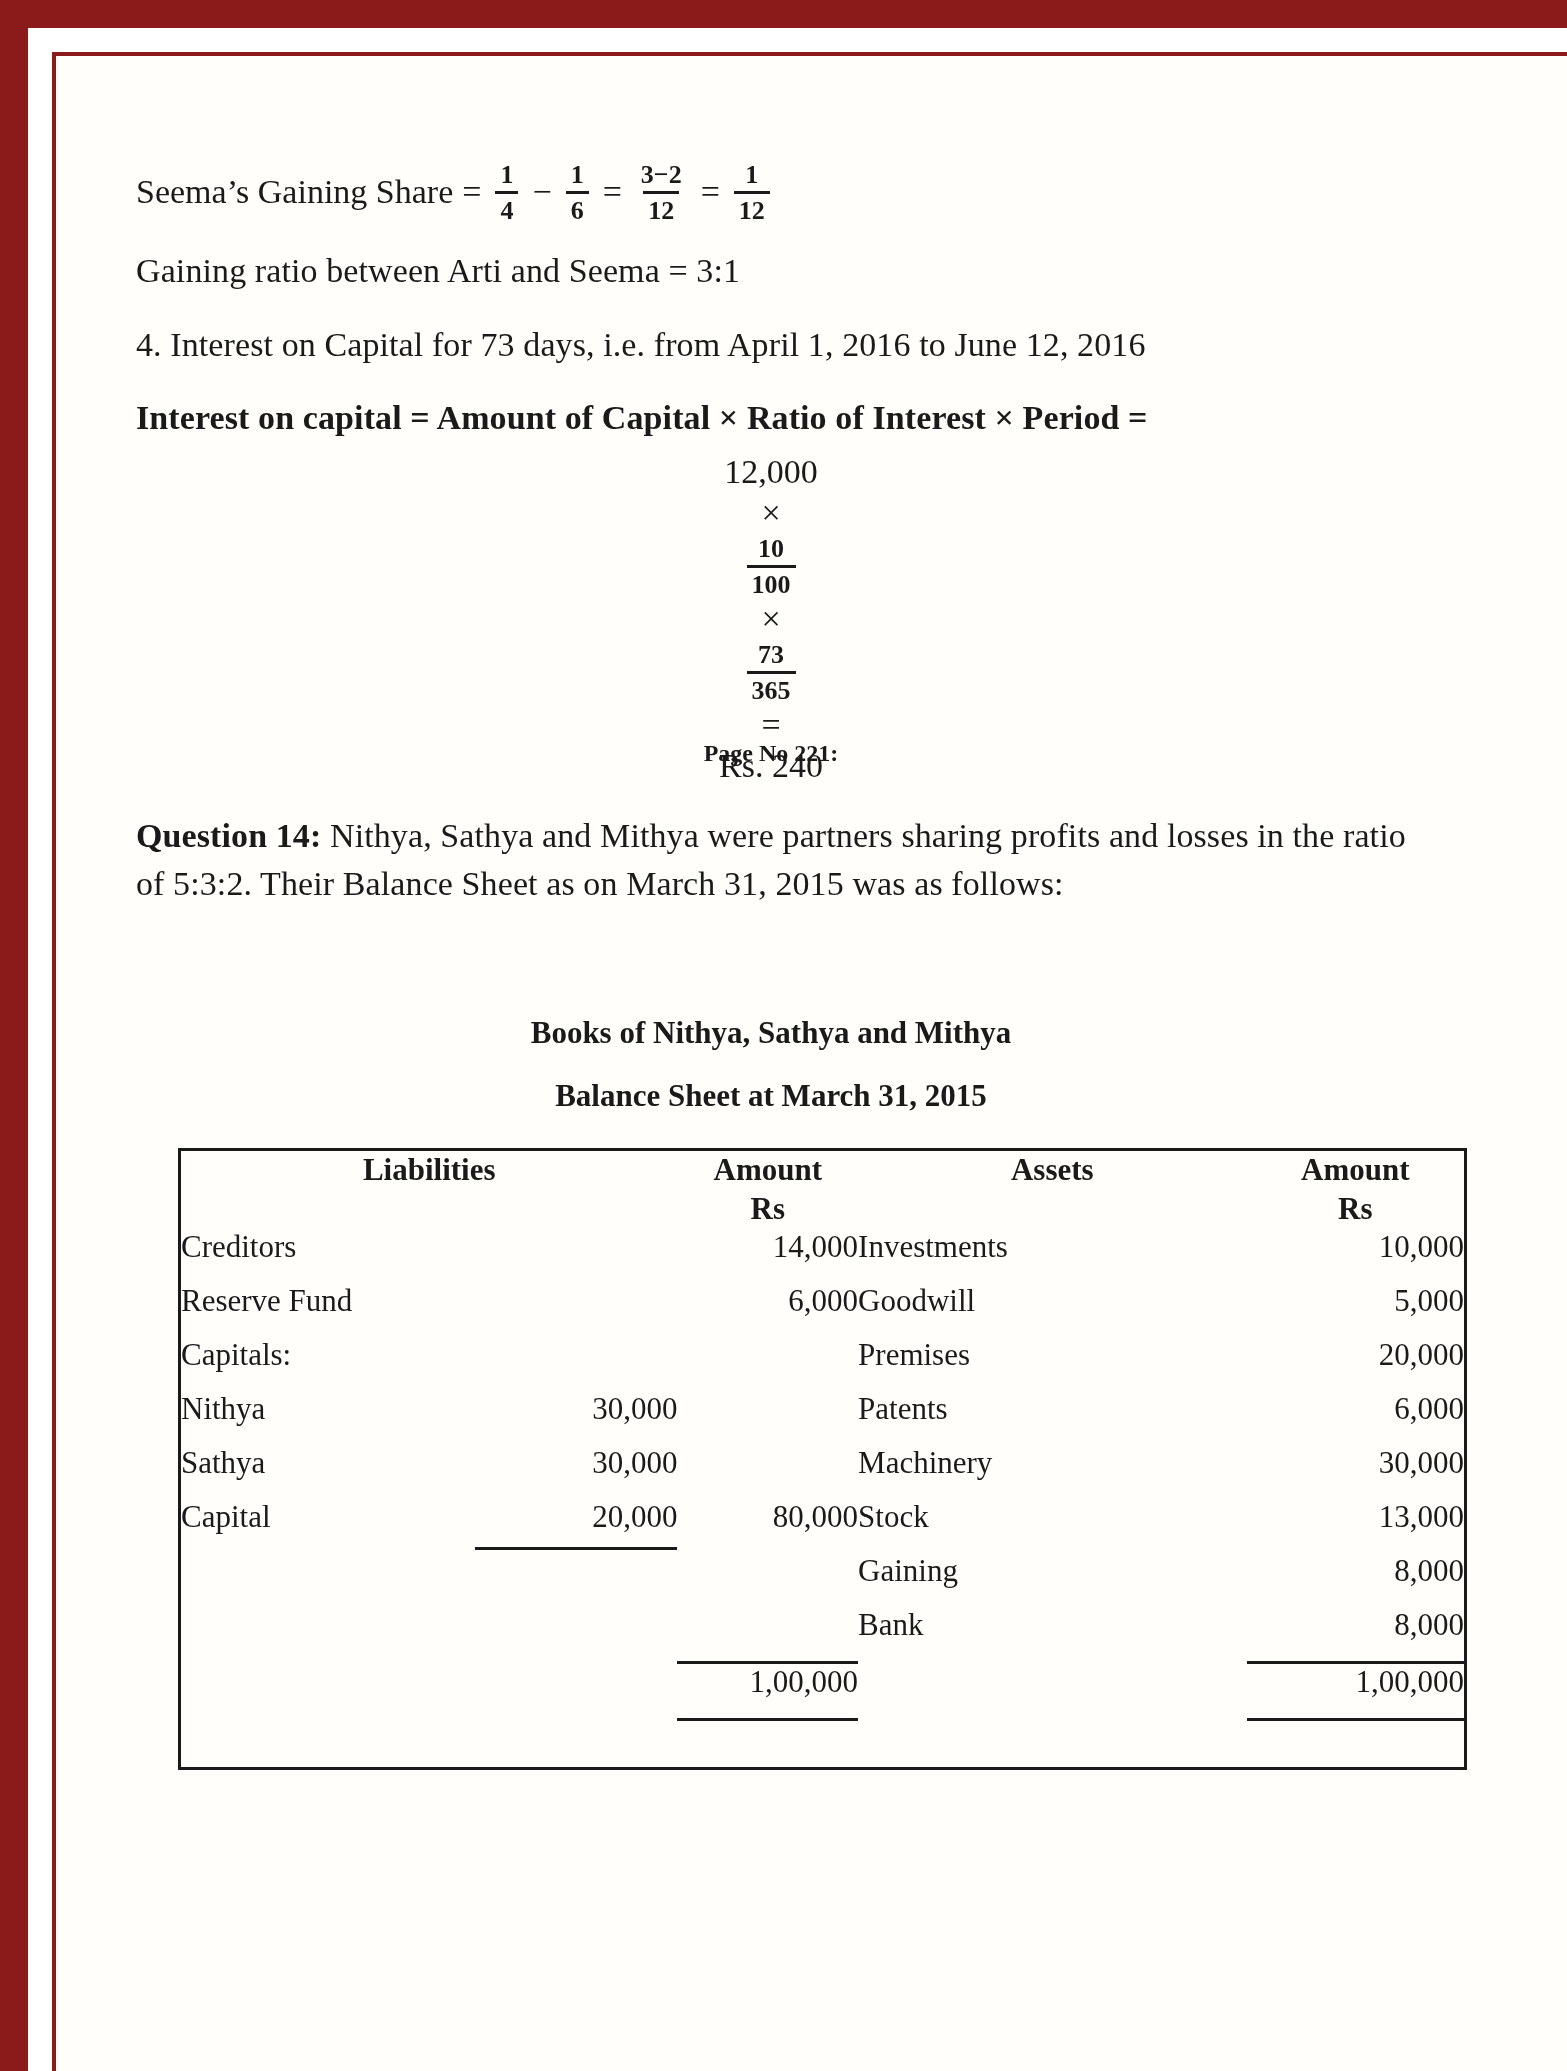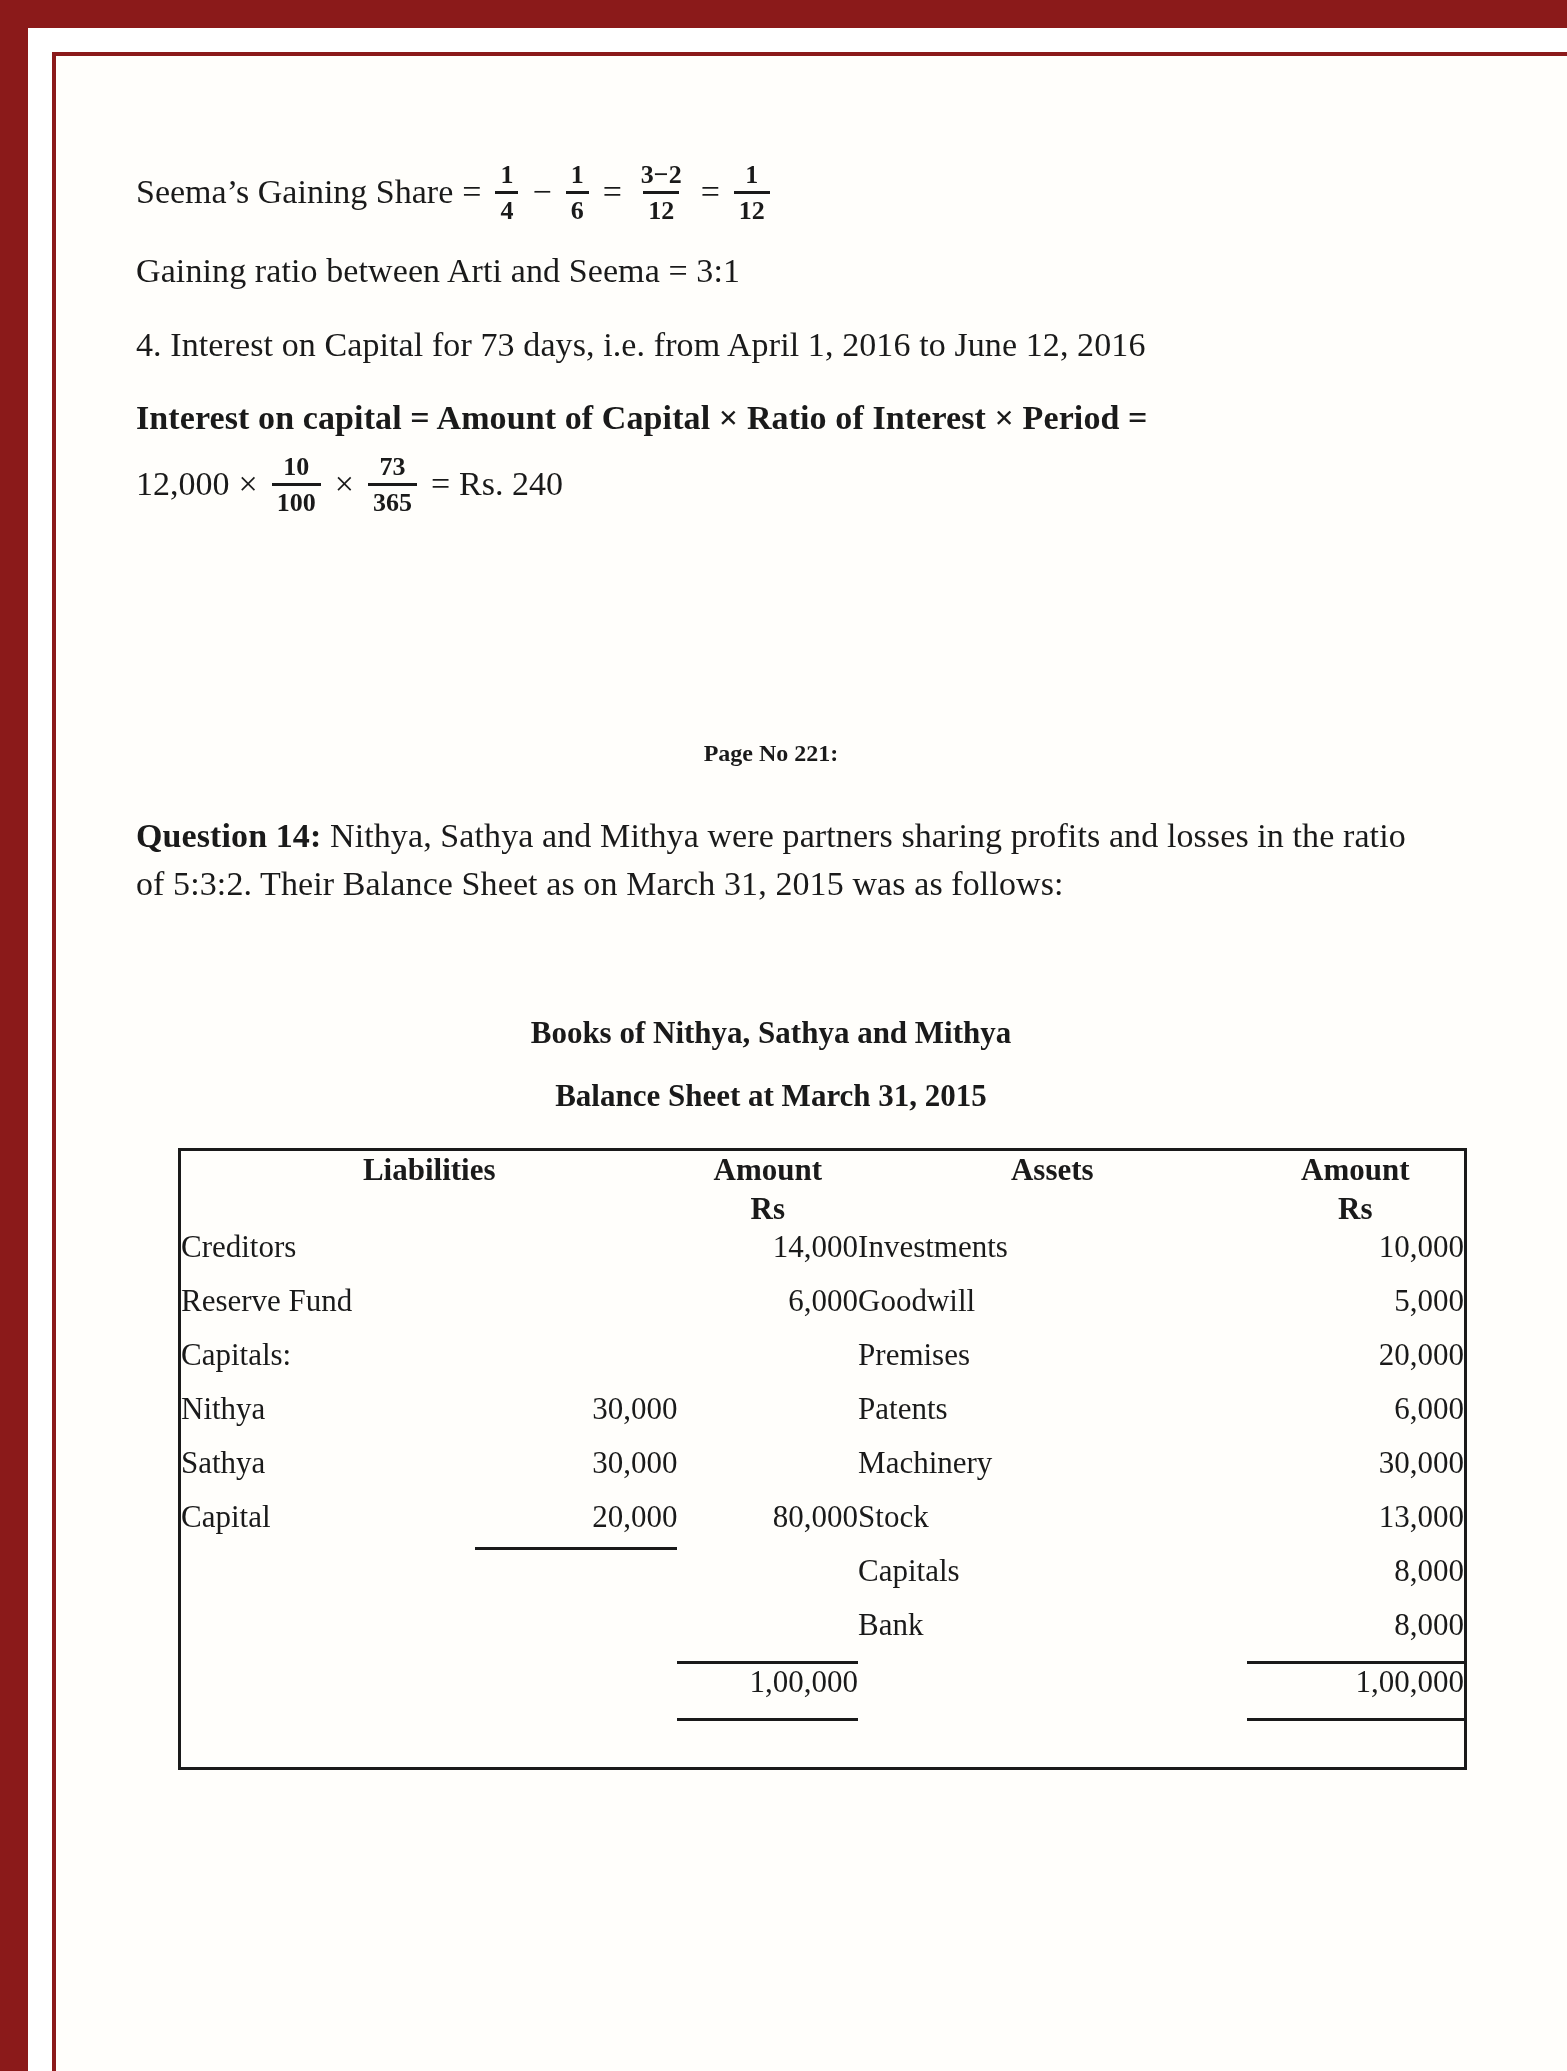--- a/index.html
+++ b/index.html
@@ -197,21 +197,21 @@
               <span class="den">12</span>
             </span>
           </div>
 
           <p class="para">Gaining ratio between Arti and Seema = 3:1</p>
 
           <p class="para">4. Interest on Capital for 73 days, i.e. from April 1, 2016 to June 12, 2016</p>
 
           <p class="para" style="margin-bottom:10px;font-weight:bold;">Interest on capital = Amount of Capital × Ratio of Interest × Period =</p>
 
-          <div class="eqline" style="margin-bottom:0;">
+          <div class="eqline" style="margin-bottom:0;flex-direction:column;">
             <span class="lbl">12,000</span>
             <span class="op">×</span>
             <span class="frac">
               <span class="num">10</span>
               <span class="den">100</span>
             </span>
             <span class="op">×</span>
             <span class="frac">
               <span class="num">73</span>
               <span class="den">365</span>
@@ -303,21 +303,21 @@
                 <td class="cell lbl" style="border-right:0;">Capital</td>
                 <td class="cell subnum"><span>20,000</span><span class="rule-under"></span></td>
                 <td class="cell num">80,000</td>
                 <td class="cell lbl">Stock</td>
                 <td class="cell num last">13,000</td>
               </tr>
               <tr>
                 <td class="cell lbl" style="border-right:0;"></td>
                 <td class="cell subnum"></td>
                 <td class="cell num"></td>
-                <td class="cell lbl">Capitals</td>
+                <td class="cell lbl">Gaining</td>
                 <td class="cell num last">8,000</td>
               </tr>
               <tr>
                 <td class="cell lbl" style="border-right:0;"></td>
                 <td class="cell subnum"></td>
                 <td class="cell num"></td>
                 <td class="cell lbl">Bank</td>
                 <td class="cell num last">8,000</td>
               </tr>
               <tr class="total-row">

